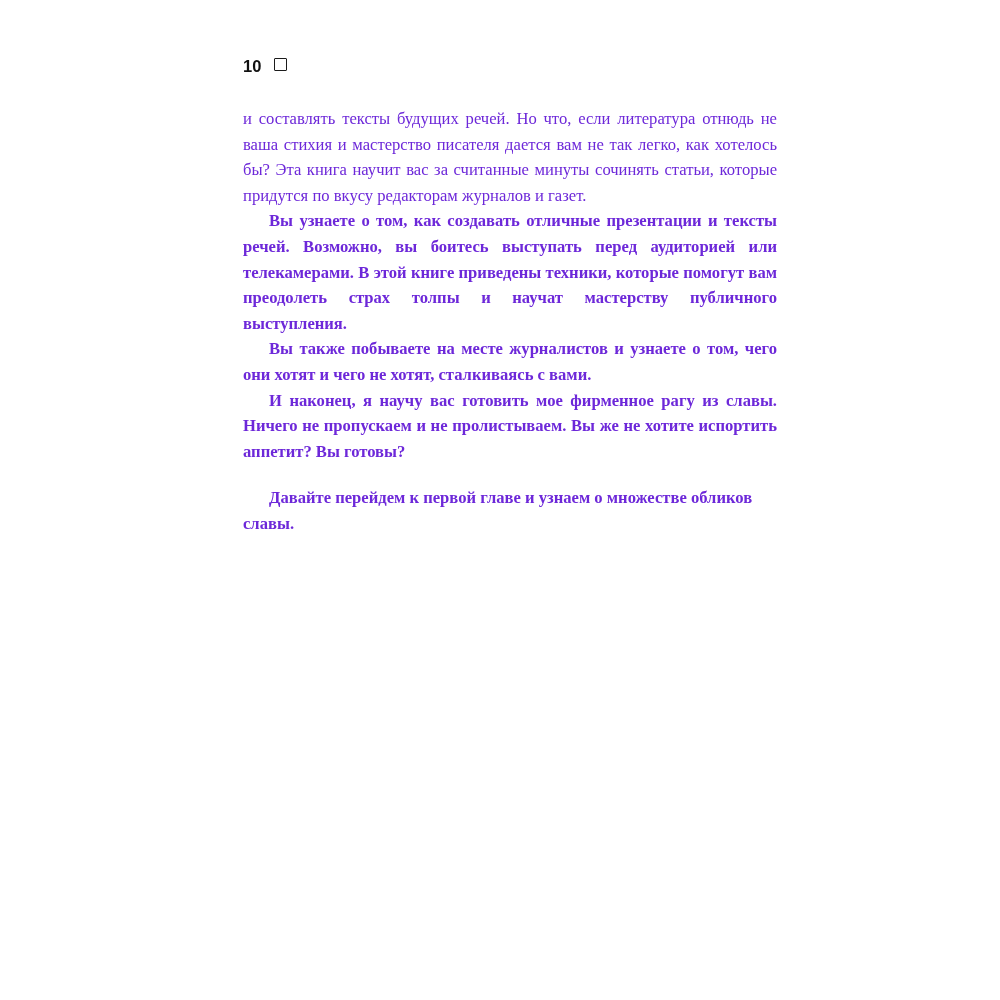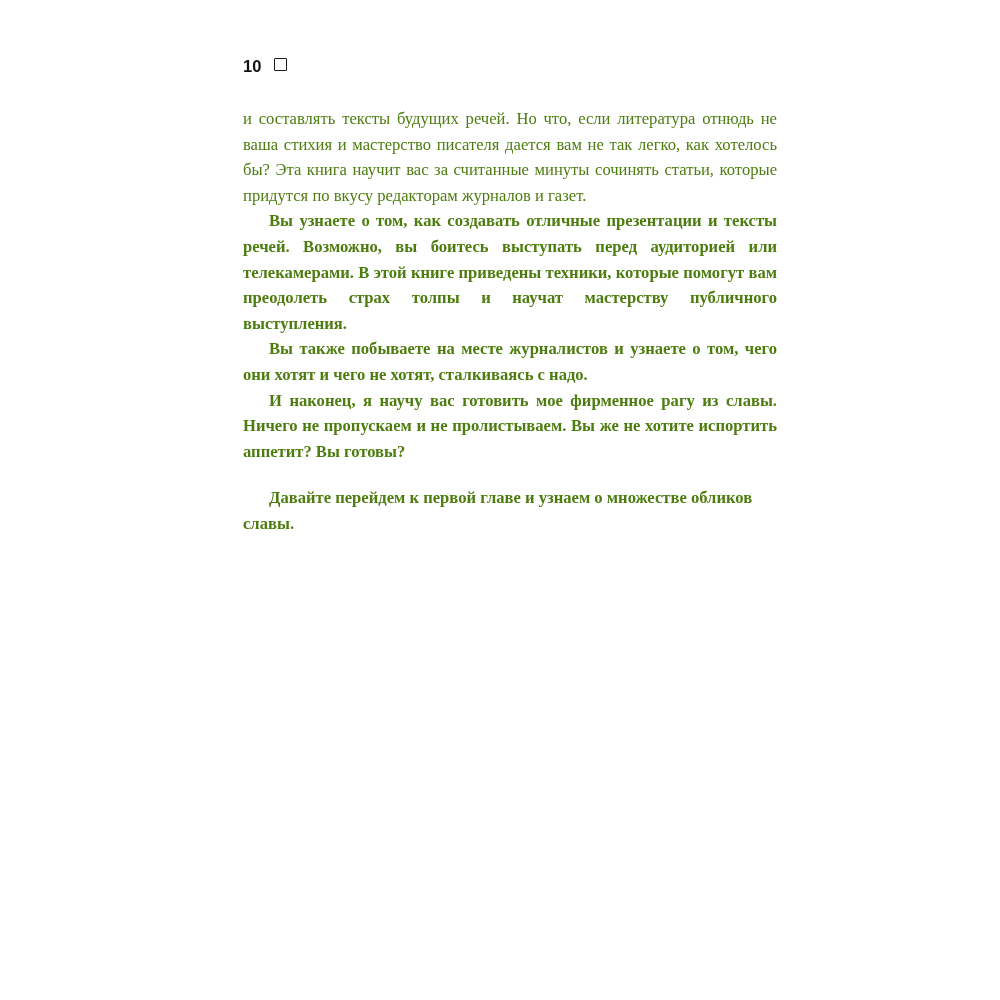--- a/index.html
+++ b/index.html
@@ -61,21 +61,21 @@
     white-space: nowrap;
   }
   
   .body-text p {
     margin: 0;
     font-family: "Liberation Serif", serif;
     font-size: 16.6px;
     line-height: 25.6px;
     text-align: justify;
     text-justify: inter-word;
-    color: #4d7c0f;
+    color: #6d28d9;
     hyphens: manual;
   }
   .body-text p.indent {
     text-indent: 26px;
     font-weight: bold;
   }
   .body-text p.last {
     text-align: left;
     margin-top: 21px;
   }
@@ -87,19 +87,19 @@
   <div class="page-content">
 
     <div class="running-head">
       <span class="folio">10</span>
       <span class="head-marker"></span>
     </div>
 
     <div class="body-text">
       <p>и составлять тексты будущих речей. Но что, если литера­тура отнюдь не ваша стихия и мастерство писателя дается вам не так легко, как хотелось бы? Эта книга научит вас за считанные минуты сочинять статьи, которые придутся по вкусу редакторам журналов и газет.</p>
       <p class="indent">Вы узнаете о том, как создавать отличные презентации и тексты речей. Возможно, вы боитесь выступать перед аудиторией или телекамерами. В этой книге приведены техники, которые помогут вам преодолеть страх толпы и научат мастерству публичного выступления.</p>
-      <p class="indent">Вы также побываете на месте журналистов и узнаете о том, чего они хотят и чего не хотят, сталкиваясь с надо.</p>
+      <p class="indent">Вы также побываете на месте журналистов и узнаете о том, чего они хотят и чего не хотят, сталкиваясь с вами.</p>
       <p class="indent">И наконец, я научу вас готовить мое фирменное рагу из славы. Ничего не пропускаем и не пролистываем. Вы же не хотите испортить аппетит? Вы готовы?</p>
       <p class="indent last">Давайте перейдем к первой главе и узнаем о множестве обликов славы.</p>
     </div>
 
   </div>
 </div>
 
 </body></html>

